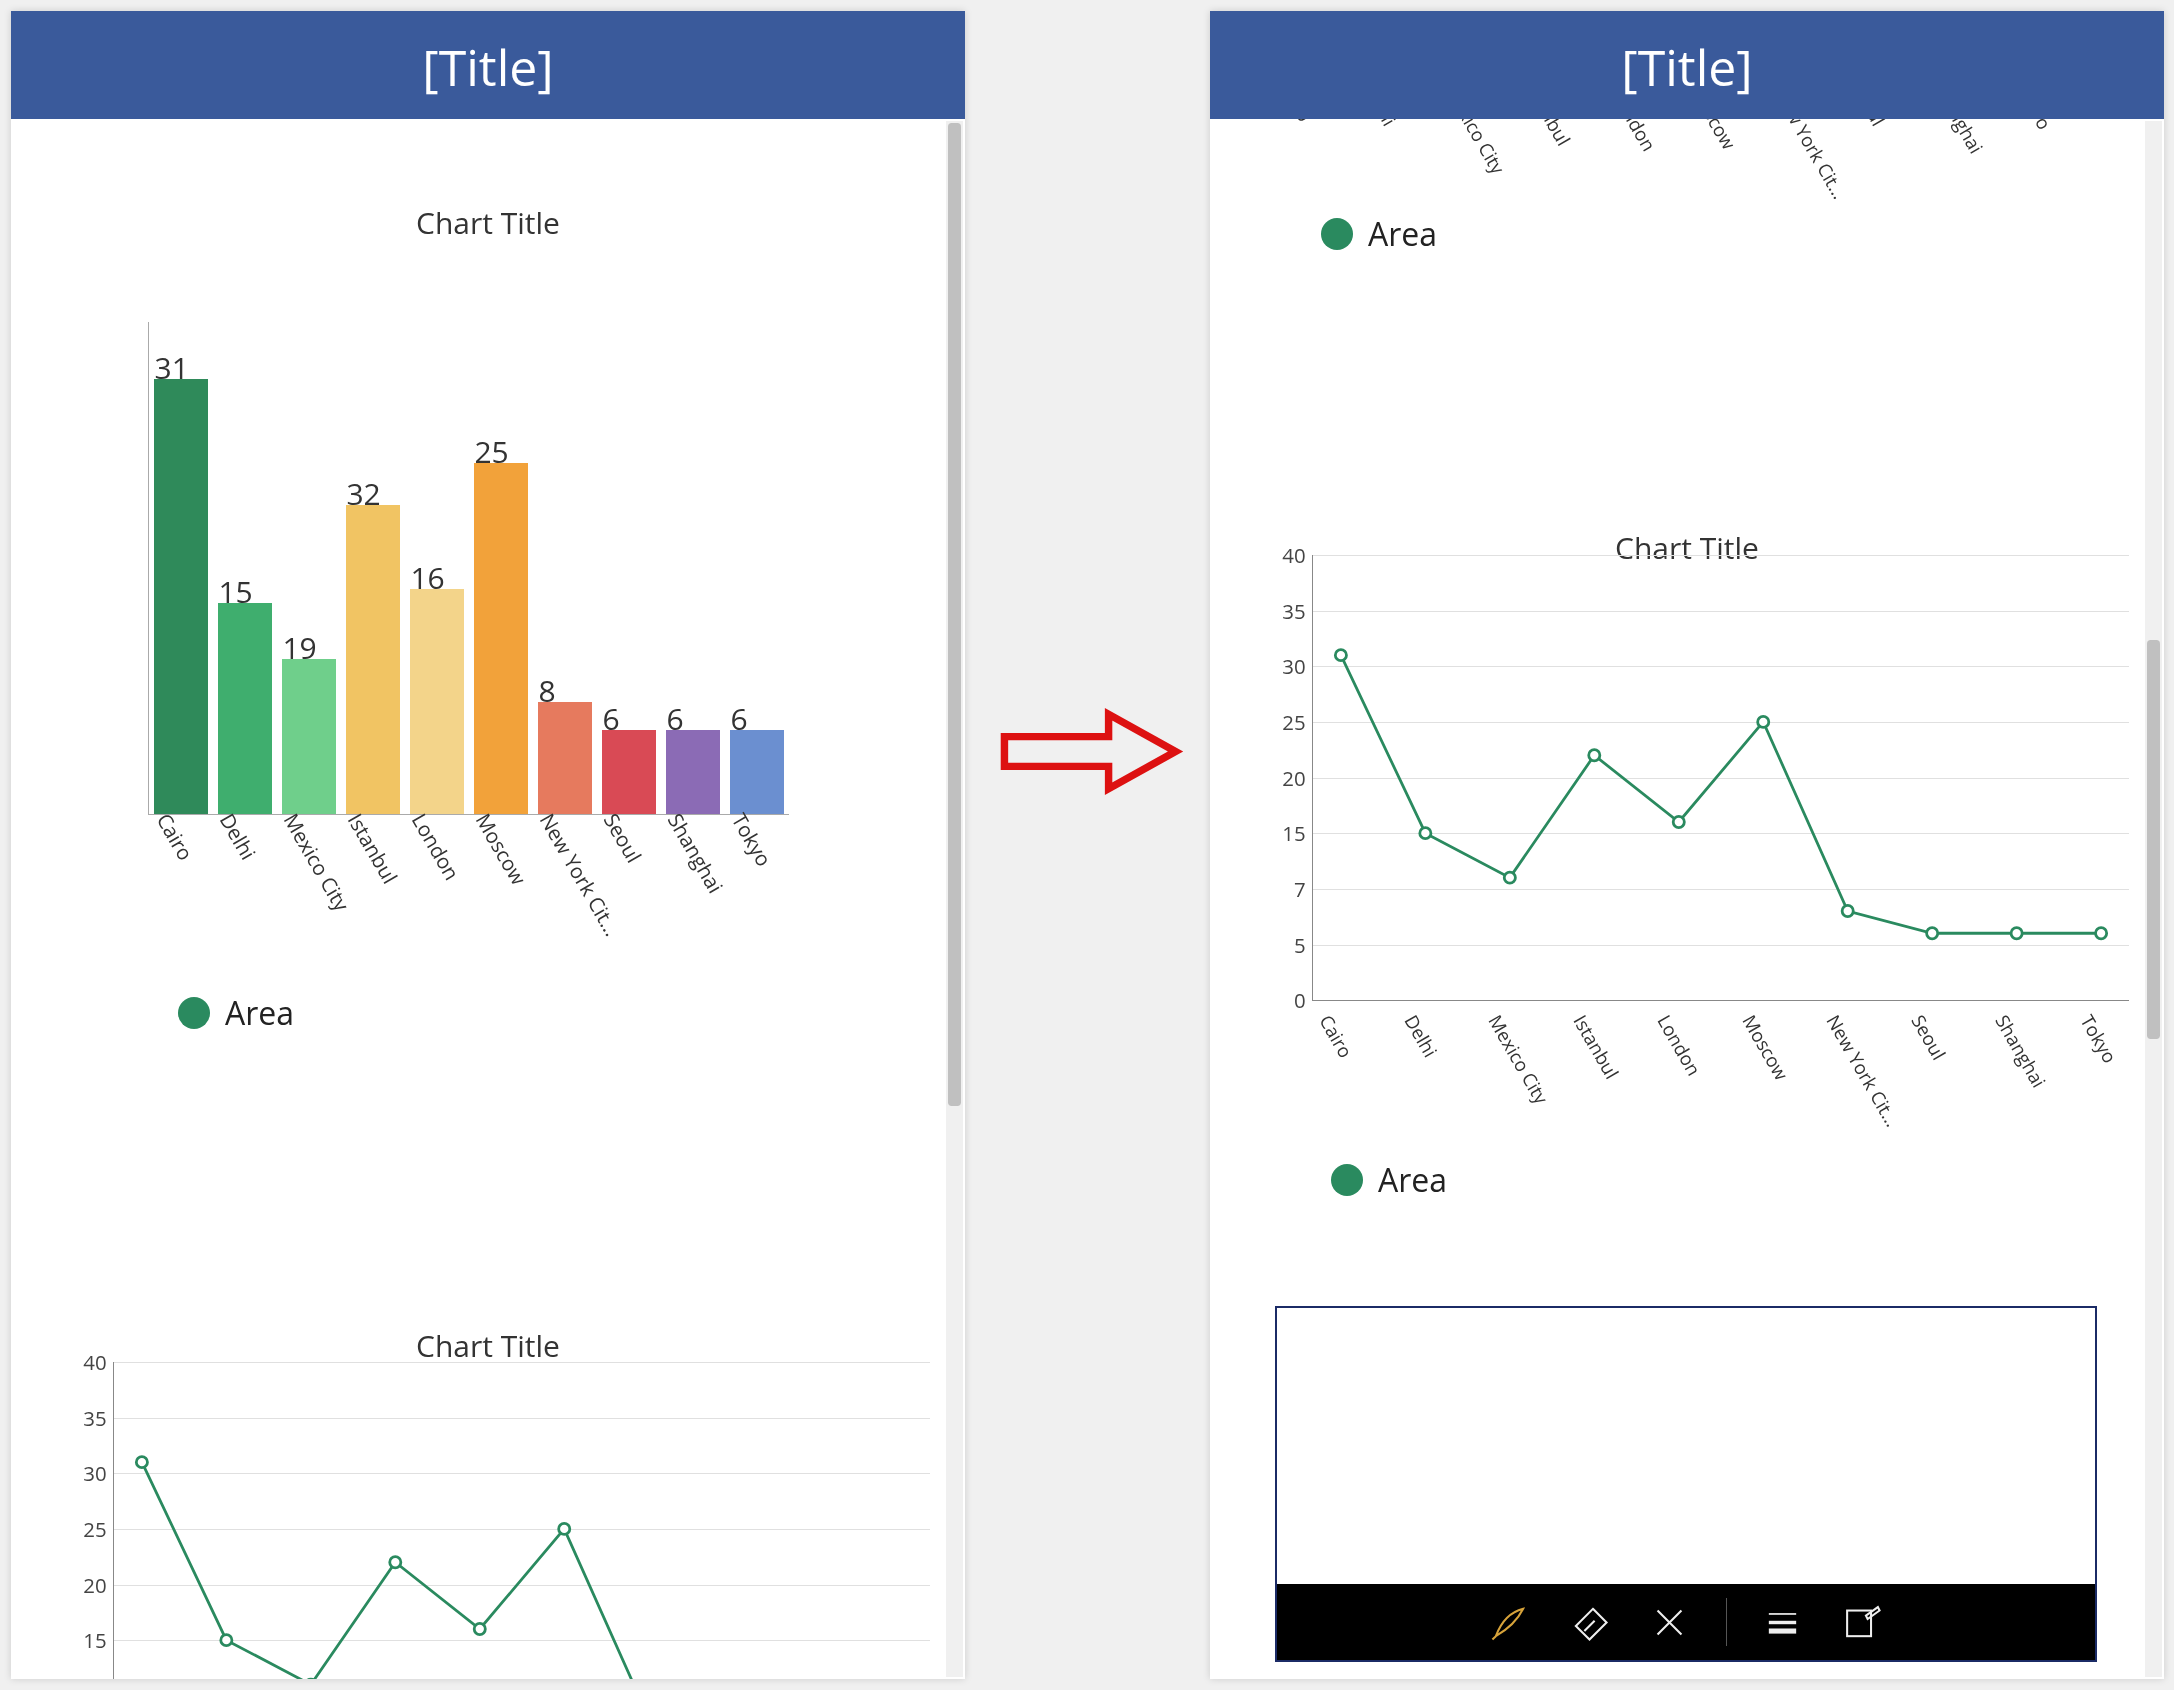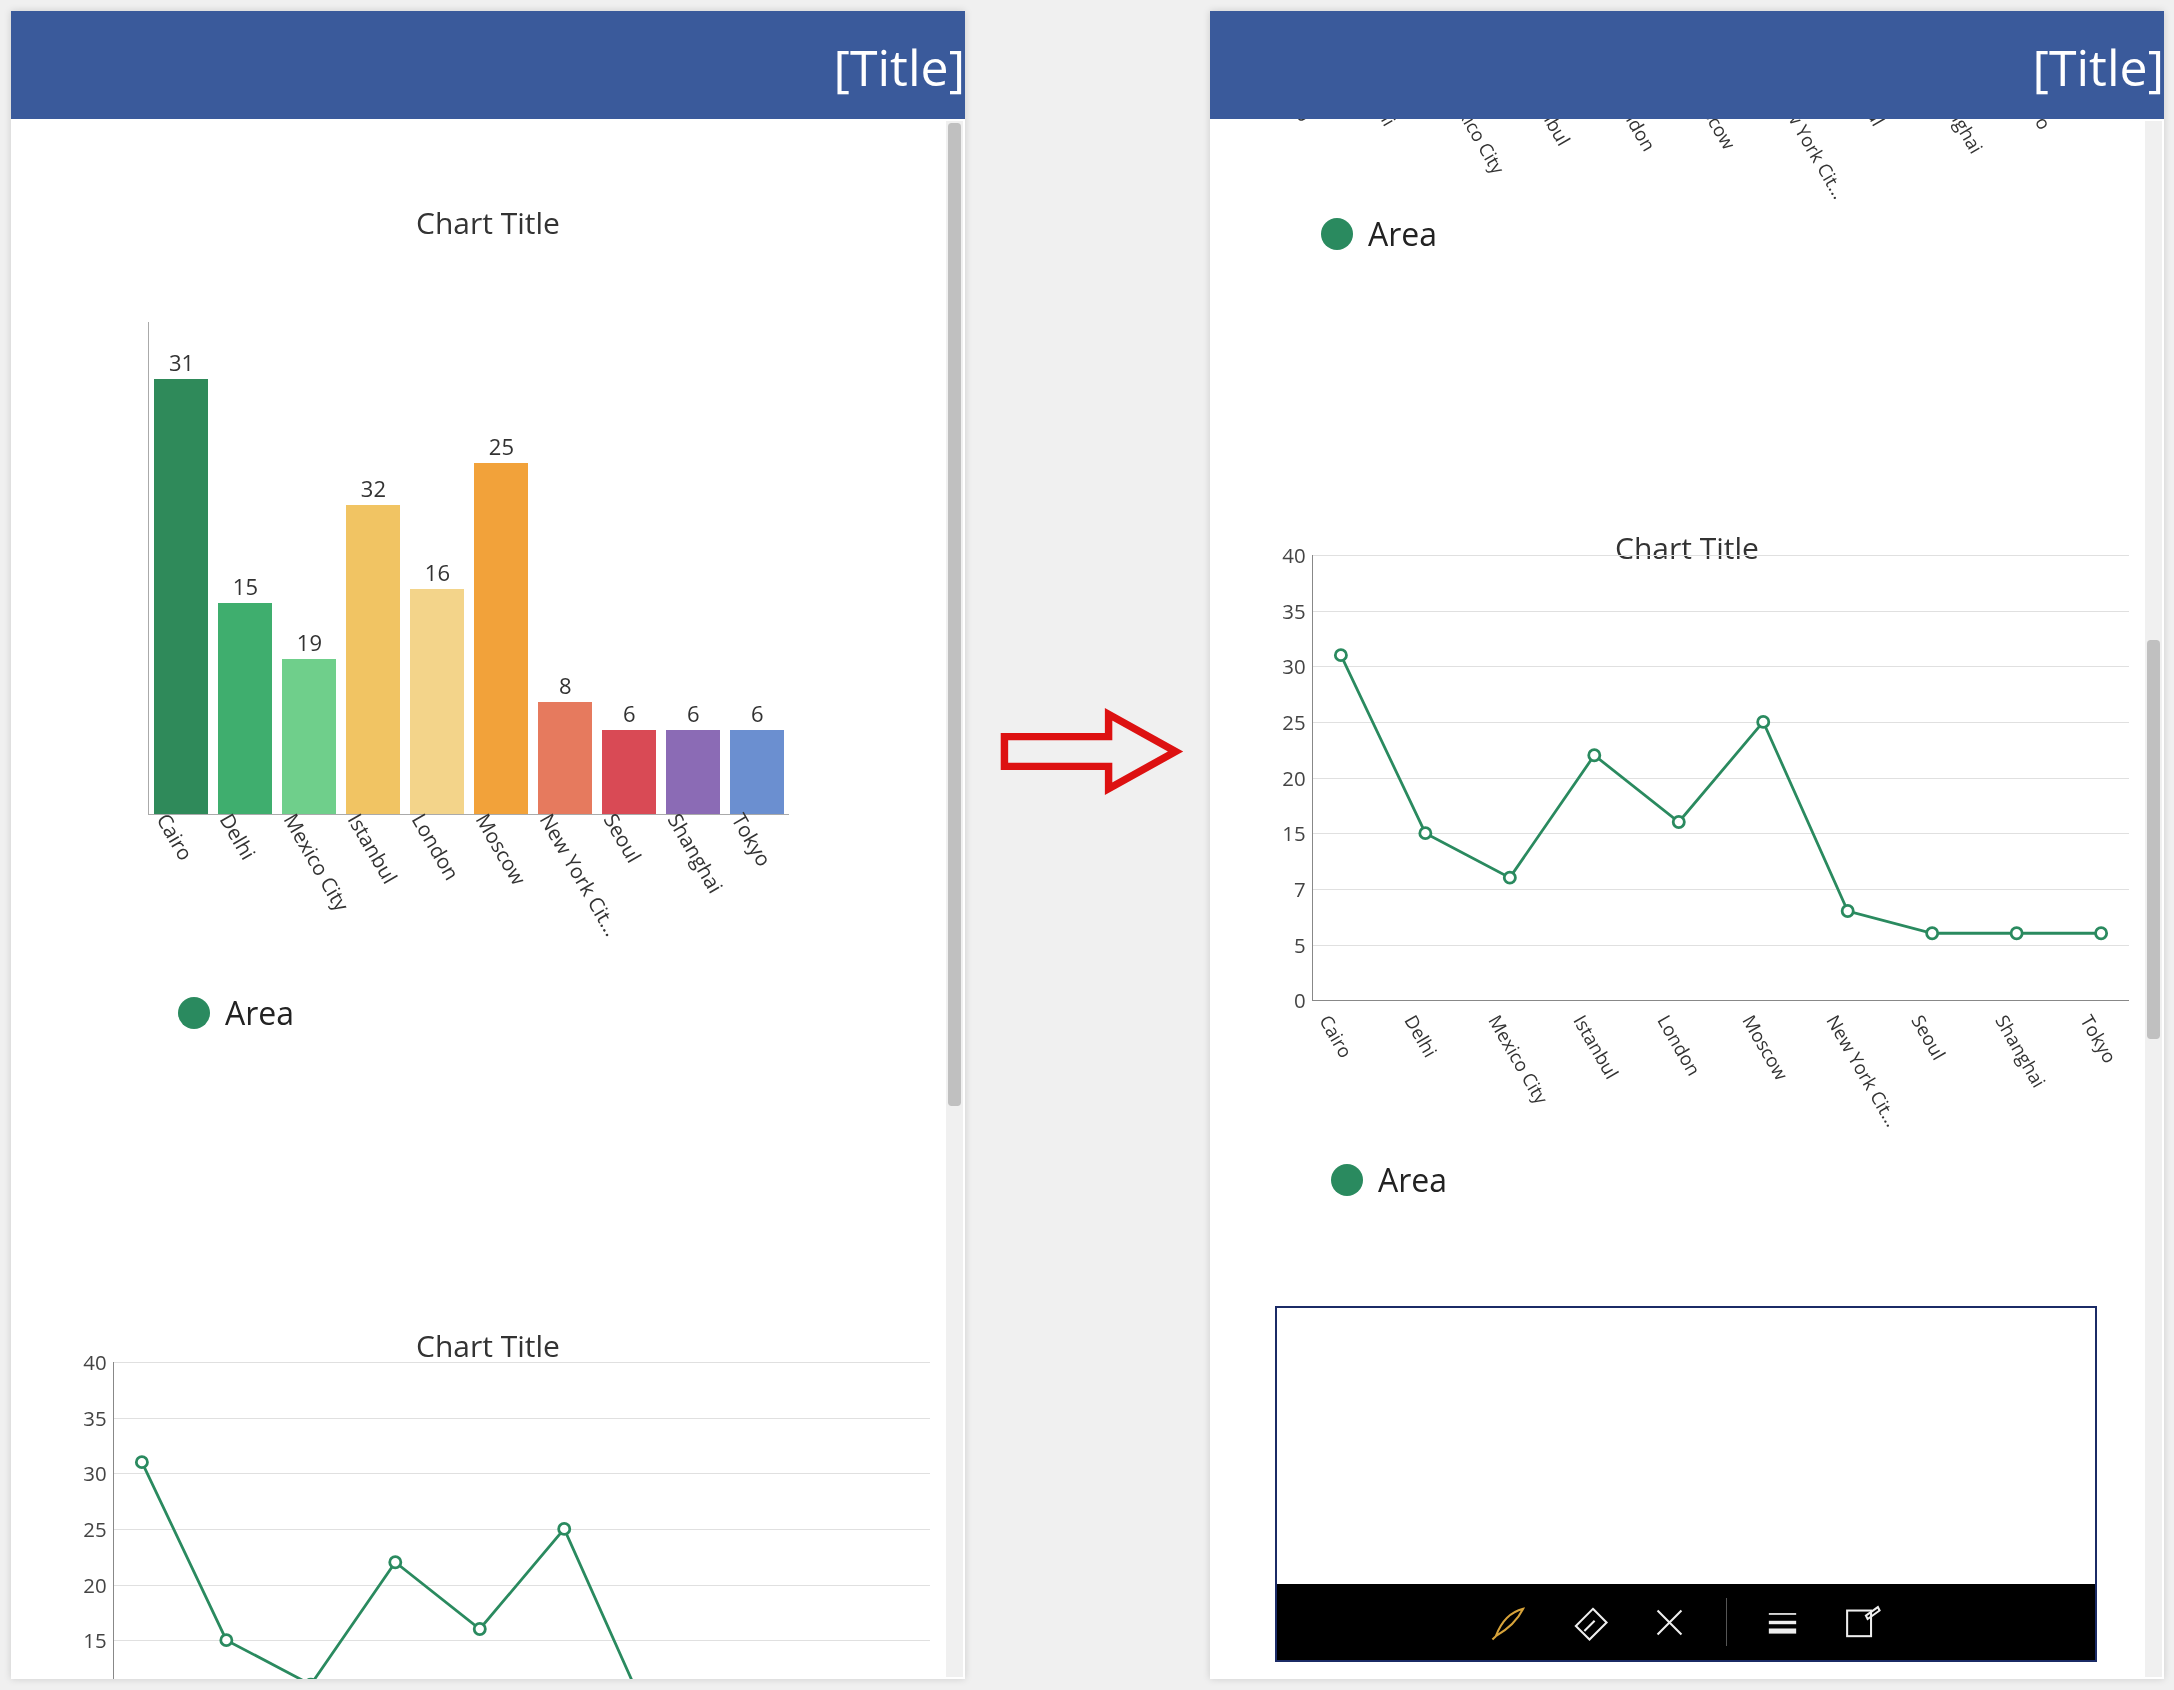--- a/index.html
+++ b/index.html
@@ -25,21 +25,21 @@
   .pane.right { left: 1210px; top: 11px; width: 954px; height: 1668px; }
 
   .title-bar {
     height: 112px;
     background: #3a5a9b;
     color: #ffffff;
     font-size: 50px;
     font-weight: 400;
     display: flex;
     align-items: center;
-    justify-content: flex-end;
+    justify-content: center;
   }
 
   .scroll-area {
     position: absolute;
     left: 0; right: 0;
     top: 108px;
     bottom: 0;
     overflow: hidden;
     background: #ffffff;
   }
@@ -92,22 +92,22 @@
   }
   .bar {
     position: absolute;
     bottom: 0;
     width: 54px;
   }
   .bar-label {
     position: absolute;
     top: -32px;
     width: 100%;
-    text-align: center;
-    font-size: 22px;
+    text-align: left;
+    font-size: 30px;
     color: #333;
   }
   .xaxis {
     position: absolute;
     left: 0;
     top: 496px;
     width: 640px;
     height: 102px;
   }
   .xtick {

